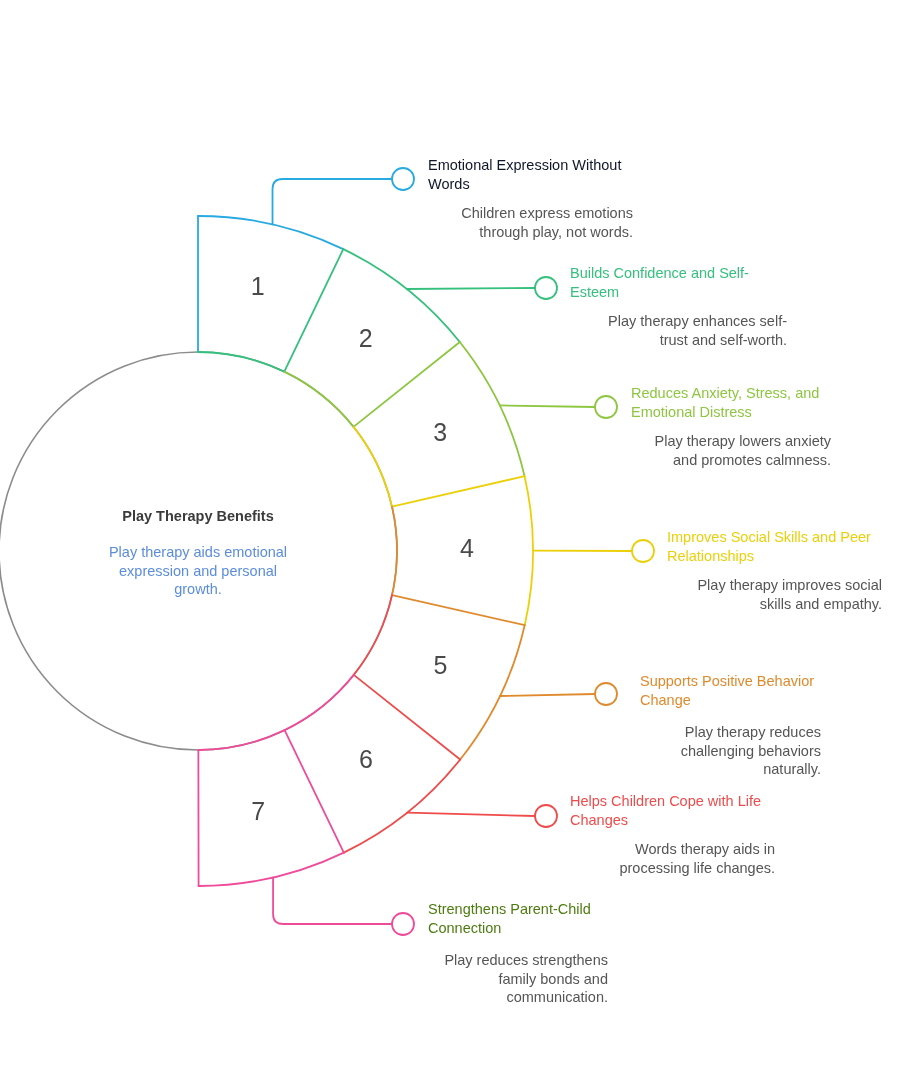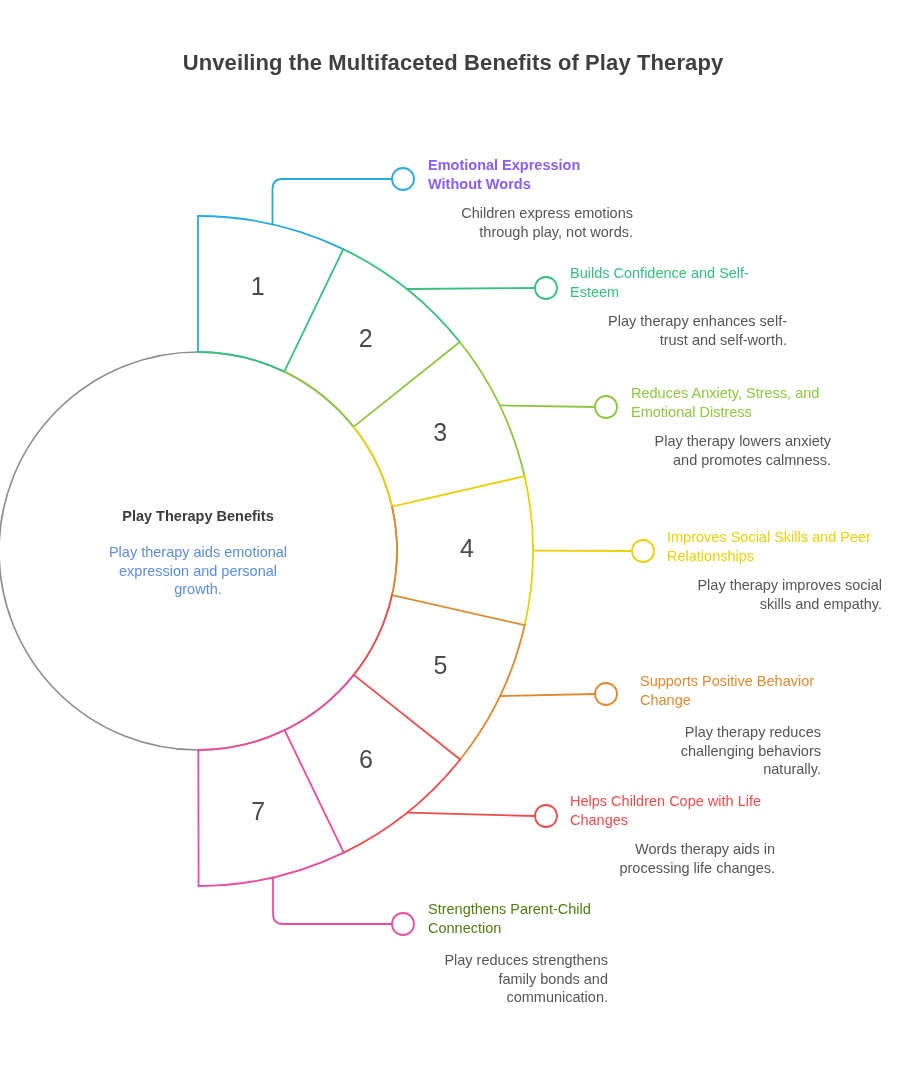--- a/index.html
+++ b/index.html
@@ -47,21 +47,20 @@
     line-height:18.5px;
     color:#555555;
     text-align:right;
   }
 </style>
 </head>
 <body>
 
 <div id="canvas">
 
-  <div id="title">Unveiling the Multifaceted Benefits of Play Therapy</div>
 
   <svg id="diagram" viewBox="0 0 906 1080">
     <g id="center-circle-group">
         <circle cx="198" cy="551" r="199" fill="#ffffff" stroke="#8c8c8c" stroke-width="1.6"></circle>
       </g>
     <g id="segments-group">
         <path d="M 198.00000000000003 216 A 335 335 0 0 1 343.2757933368274 249.1391978570993" fill="none" stroke="#27a9e1" stroke-width="1.8" stroke-linecap="round"></path>
         <line x1="198" y1="352" x2="198.00000000000003" y2="216" stroke="#27a9e1" stroke-width="1.8" stroke-linecap="round"></line>
         <path d="M 198 352 A 199 199 0 0 1 284.29815783292133 371.6856727569038" fill="none" stroke="#35c07d" stroke-width="1.8" stroke-linecap="round"></path>
         <path d="M 343.2757933368274 249.1391978570993 A 335 335 0 0 1 459.8093582603043 342.0003351023556" fill="none" stroke="#35c07d" stroke-width="1.8" stroke-linecap="round"></path>
@@ -111,21 +110,21 @@
       </g>
     <g id="center-text-group">
         <text x="198" y="521" class="center-title" fill="#3b3b3b">Play Therapy Benefits</text>
         <text x="198" y="557" class="center-desc" fill="#5b8ddb">Play therapy aids emotional</text>
         <text x="198" y="575.5" class="center-desc" fill="#5b8ddb">expression and personal</text>
         <text x="198" y="594" class="center-desc" fill="#5b8ddb">growth.</text>
       </g>
   </svg>
 
   <div id="labels">
-      <div class="lbl-title" style="left: 428px; top: 156px; width: 205px; color: #8b5cf6; font-weight: bold;">Emotional Expression Without Words</div>
+      <div class="lbl-title" style="left: 428px; top: 156px; width: 205px; color: #0f172a;">Emotional Expression Without Words</div>
       <div class="lbl-desc" style="left: 428px; top: 204px; width: 205px;">Children express emotions through play, not words.</div>
       <div class="lbl-title" style="left: 570px; top: 264px; width: 200px; color: rgb(53, 192, 125);">Builds Confidence and Self-Esteem</div>
       <div class="lbl-desc" style="left: 587px; top: 312px; width: 200px;">Play therapy enhances self-trust and self-worth.</div>
       <div class="lbl-title" style="left: 631px; top: 384px; width: 200px; color: rgb(141, 198, 63);">Reduces Anxiety, Stress, and Emotional Distress</div>
       <div class="lbl-desc" style="left: 631px; top: 432px; width: 200px;">Play therapy lowers anxiety and promotes calmness.</div>
       <div class="lbl-title" style="left: 667px; top: 528px; width: 215px; color: rgb(235, 208, 9);">Improves Social Skills and Peer Relationships</div>
       <div class="lbl-desc" style="left: 667px; top: 576px; width: 215px;">Play therapy improves social skills and empathy.</div>
       <div class="lbl-title" style="left: 640px; top: 672px; width: 190px; color: rgb(224, 138, 46);">Supports Positive Behavior Change</div>
       <div class="lbl-desc" style="left: 631px; top: 723px; width: 190px;">Play therapy reduces challenging behaviors naturally.</div>
       <div class="lbl-title" style="left: 570px; top: 792px; width: 205px; color: rgb(239, 75, 75);">Helps Children Cope with Life Changes</div>

